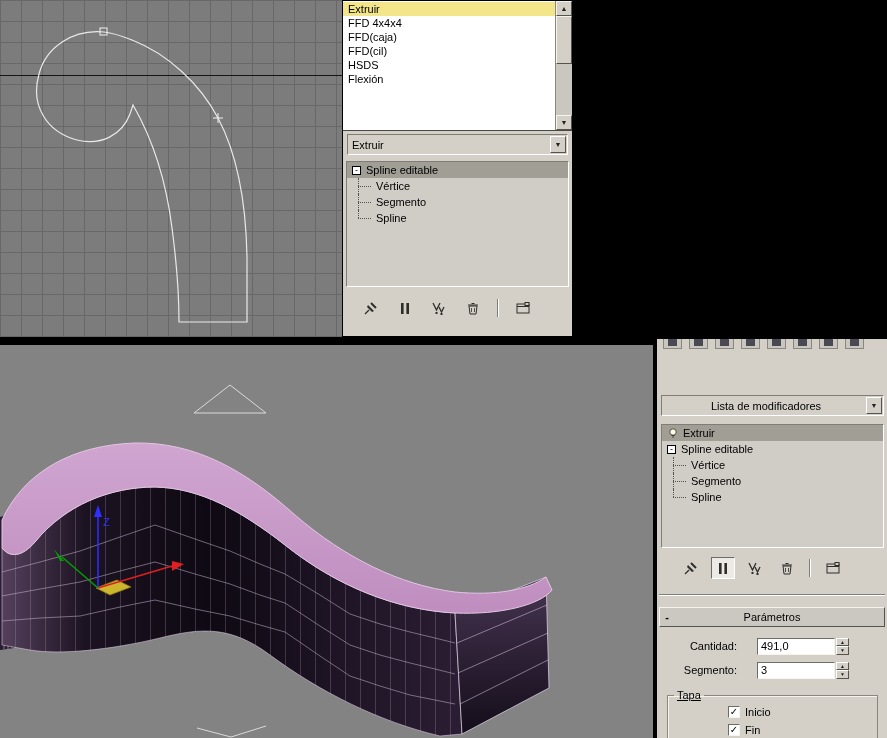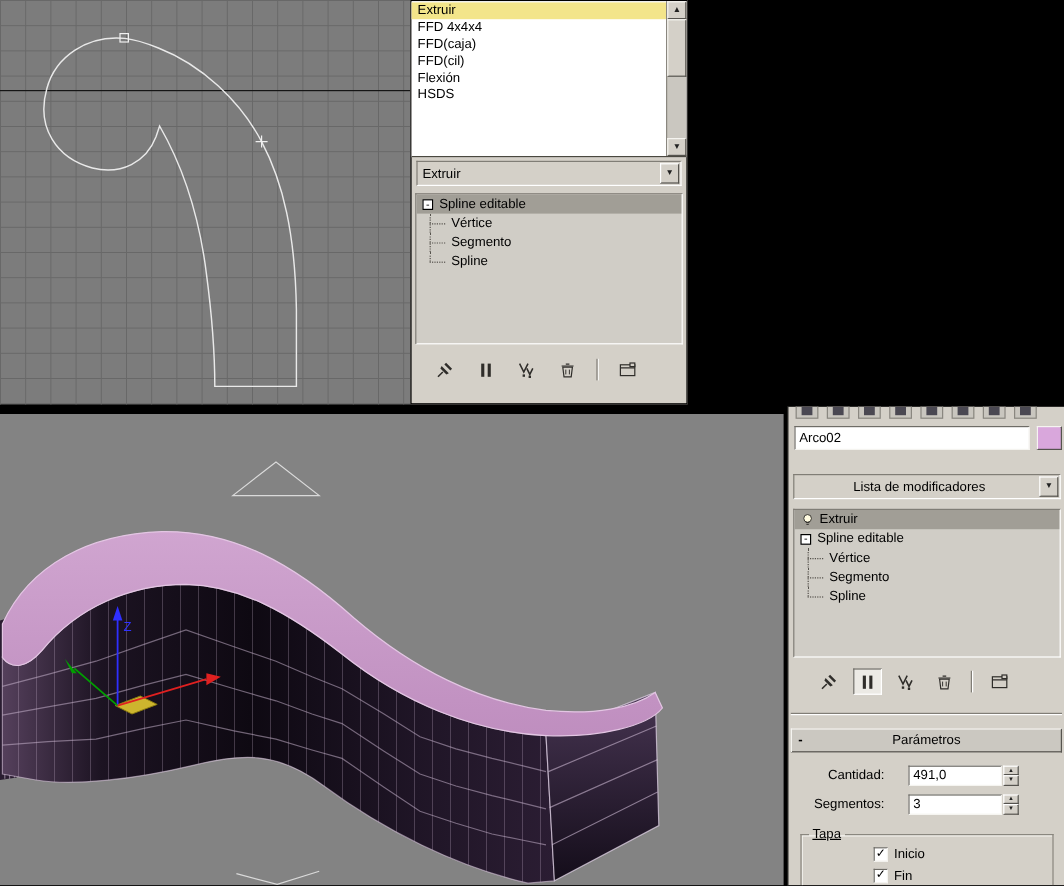--- a/index.html
+++ b/index.html
@@ -107,22 +107,22 @@
     </svg>
   </div>
 
   <div class="float-panel">
     <div class="mod-list">
       <div class="mod-items">
         <div class="mod-item selected">Extruir</div>
         <div class="mod-item">FFD 4x4x4</div>
         <div class="mod-item">FFD(caja)</div>
         <div class="mod-item">FFD(cil)</div>
+        <div class="mod-item">HSDS</div>
         <div class="mod-item">Flexión</div>
-        <div class="mod-item">HSDS</div>
       </div>
       <div class="vscroll">
         <div class="scroll-btn up"><span>▲</span></div>
         <div class="scroll-thumb"></div>
         <div class="scroll-btn down"><span>▼</span></div>
       </div>
     </div>
 
     <div class="combo combo-float">
       <span class="combo-text">Extruir</span>
@@ -246,24 +246,20 @@
       <div class="cuticon"></div>
       <div class="cuticon"></div>
       <div class="cuticon"></div>
       <div class="cuticon"></div>
       <div class="cuticon"></div>
       <div class="cuticon"></div>
       <div class="cuticon"></div>
       <div class="cuticon"></div>
     </div>
 
-    <div class="name-row">
-      <input class="field name-input" value="Arco02" style="">
-      <div class="color-swatch"></div>
-    </div>
 
     <div class="combo combo-cmd">
       <span class="combo-text">Lista de modificadores</span>
       <span class="combo-arrow">
           <span>▼</span>
         </span>
     </div>
 
     <div class="stackbox stackbox-cmd">
       <div class="stack-row hl">
@@ -340,21 +336,21 @@
     <div class="param-row pr-cantidad">
       <span class="param-label">Cantidad:</span>
       <input class="field spin-field" value="491,0" style="">
       <div class="spinner">
         <div class="spin"><span>▲</span></div>
         <div class="spin"><span>▼</span></div>
       </div>
     </div>
 
     <div class="param-row pr-segmentos">
-      <span class="param-label">Segmentos:</span>
+      <span class="param-label">Segmento:</span>
       <input class="field spin-field" value="3" style="">
       <div class="spinner">
         <div class="spin"><span>▲</span></div>
         <div class="spin"><span>▼</span></div>
       </div>
     </div>
 
     <fieldset class="tapa">
       <legend>Tapa</legend>
       <div class="check-row">

